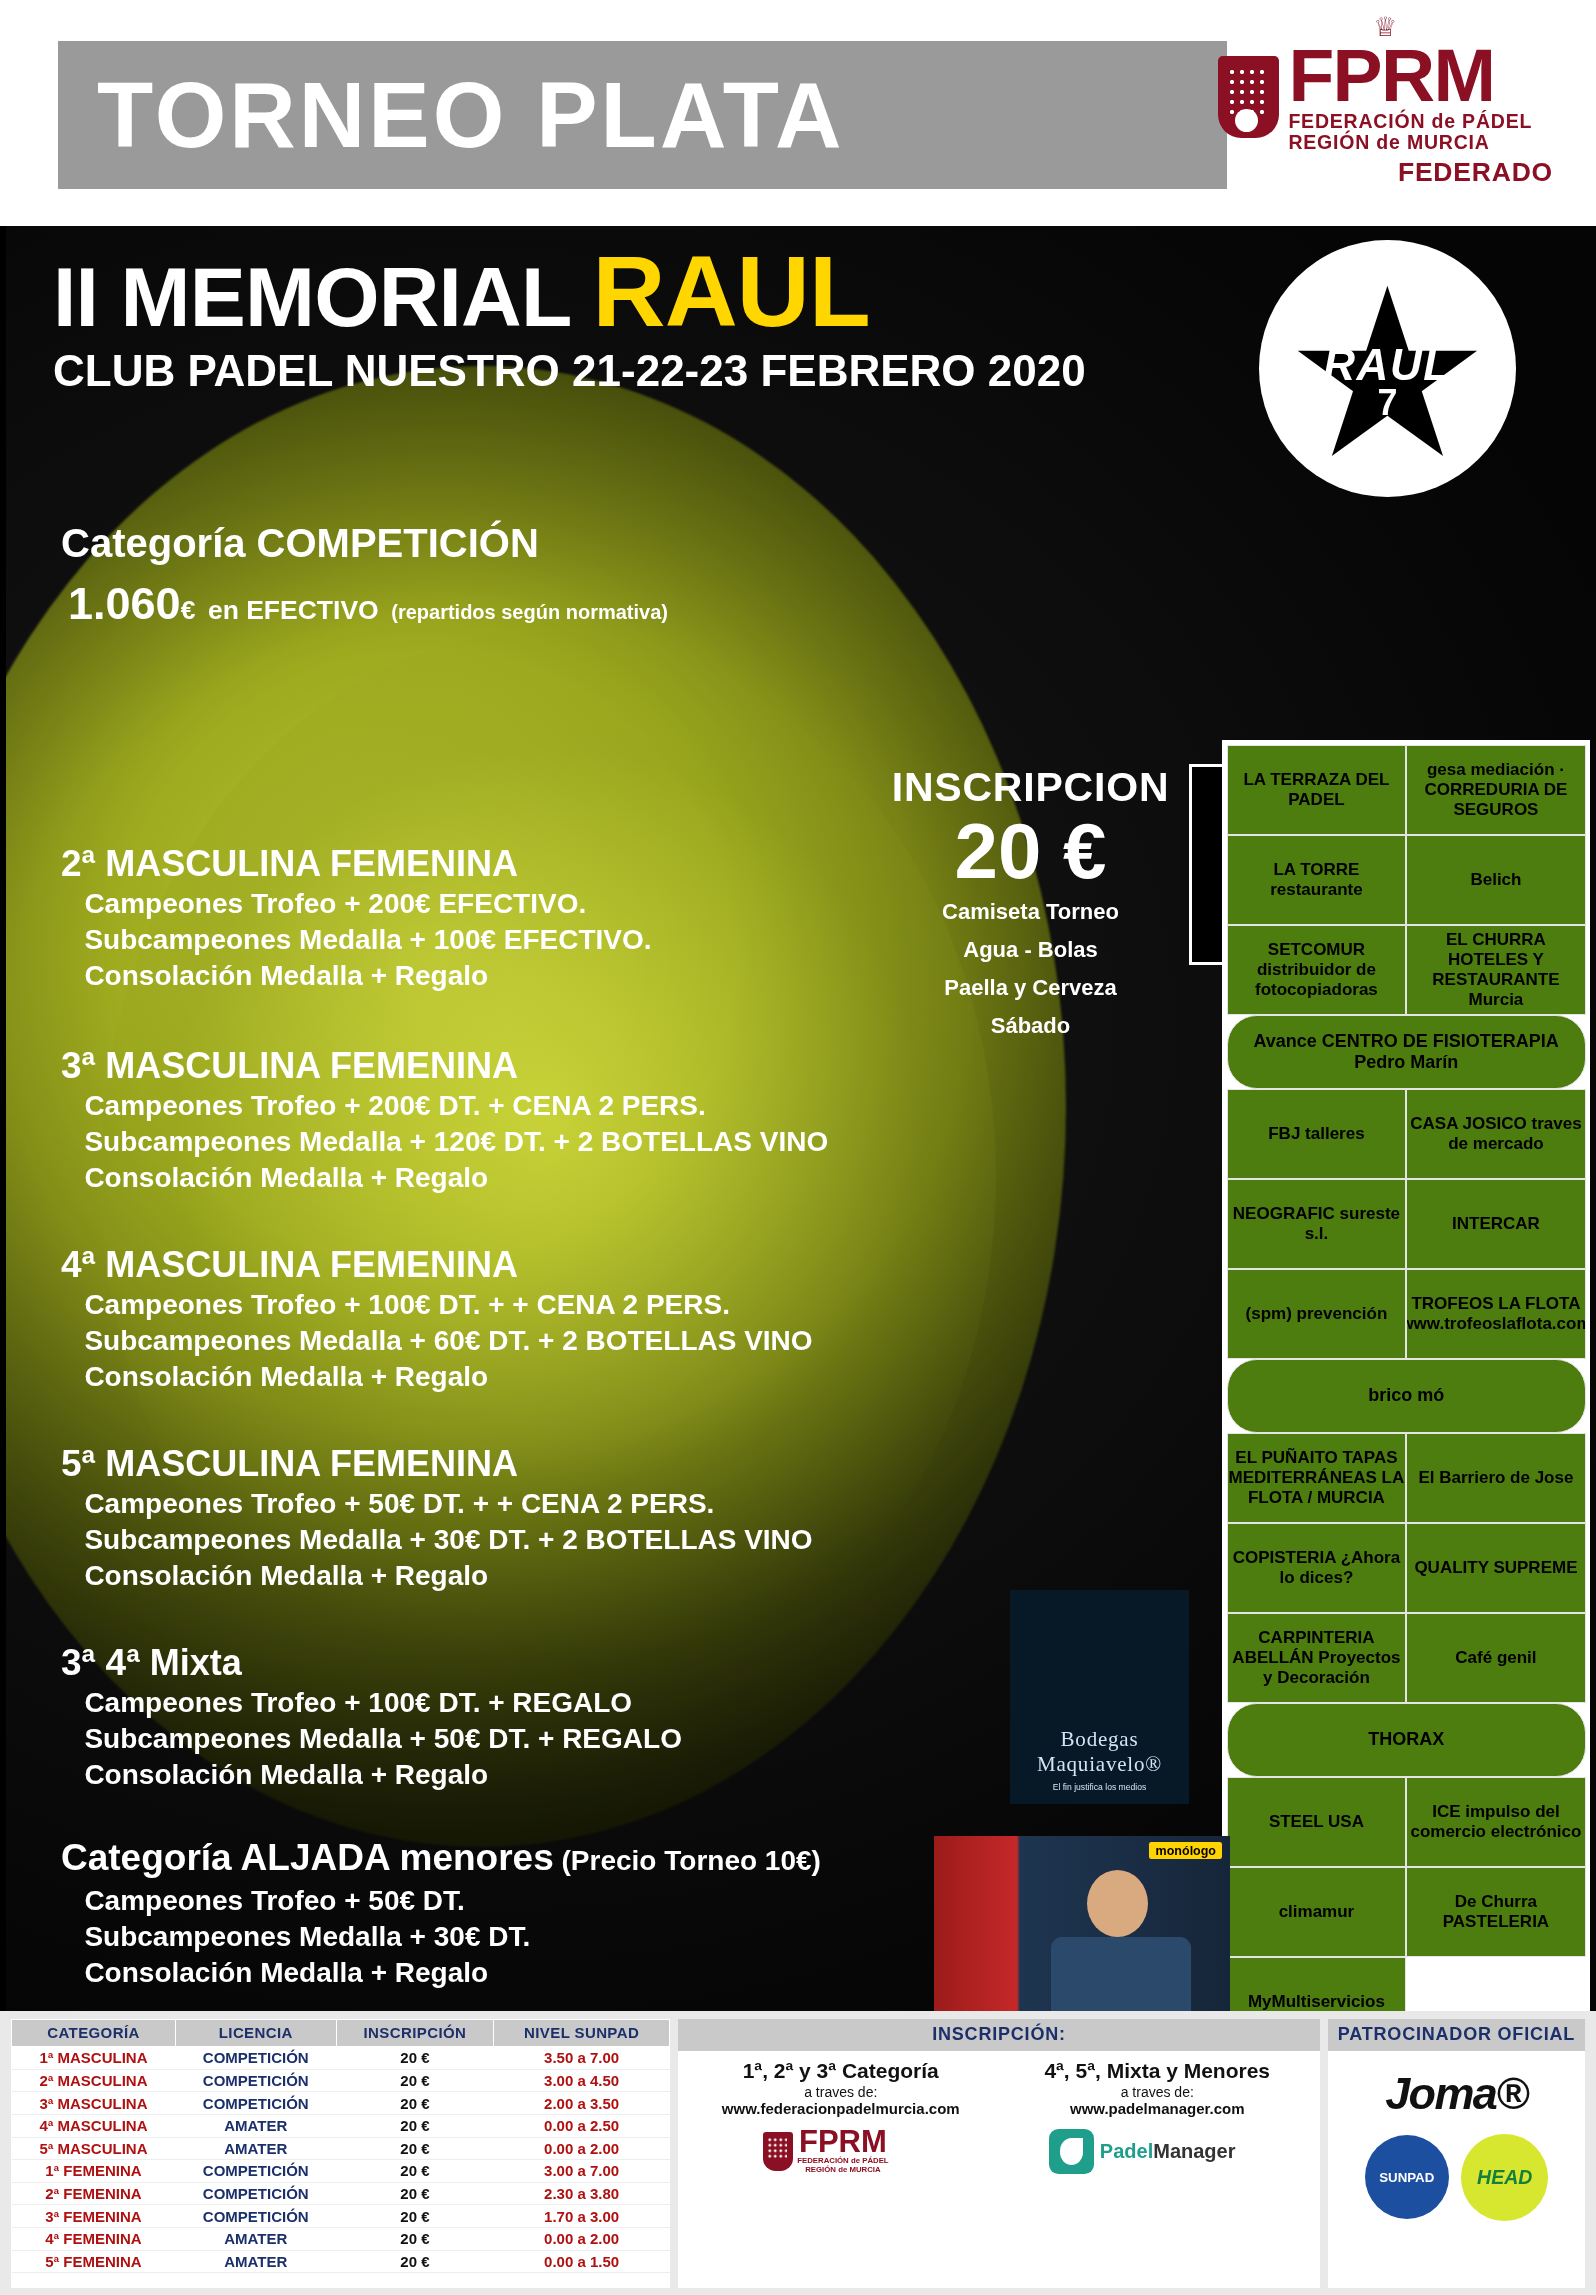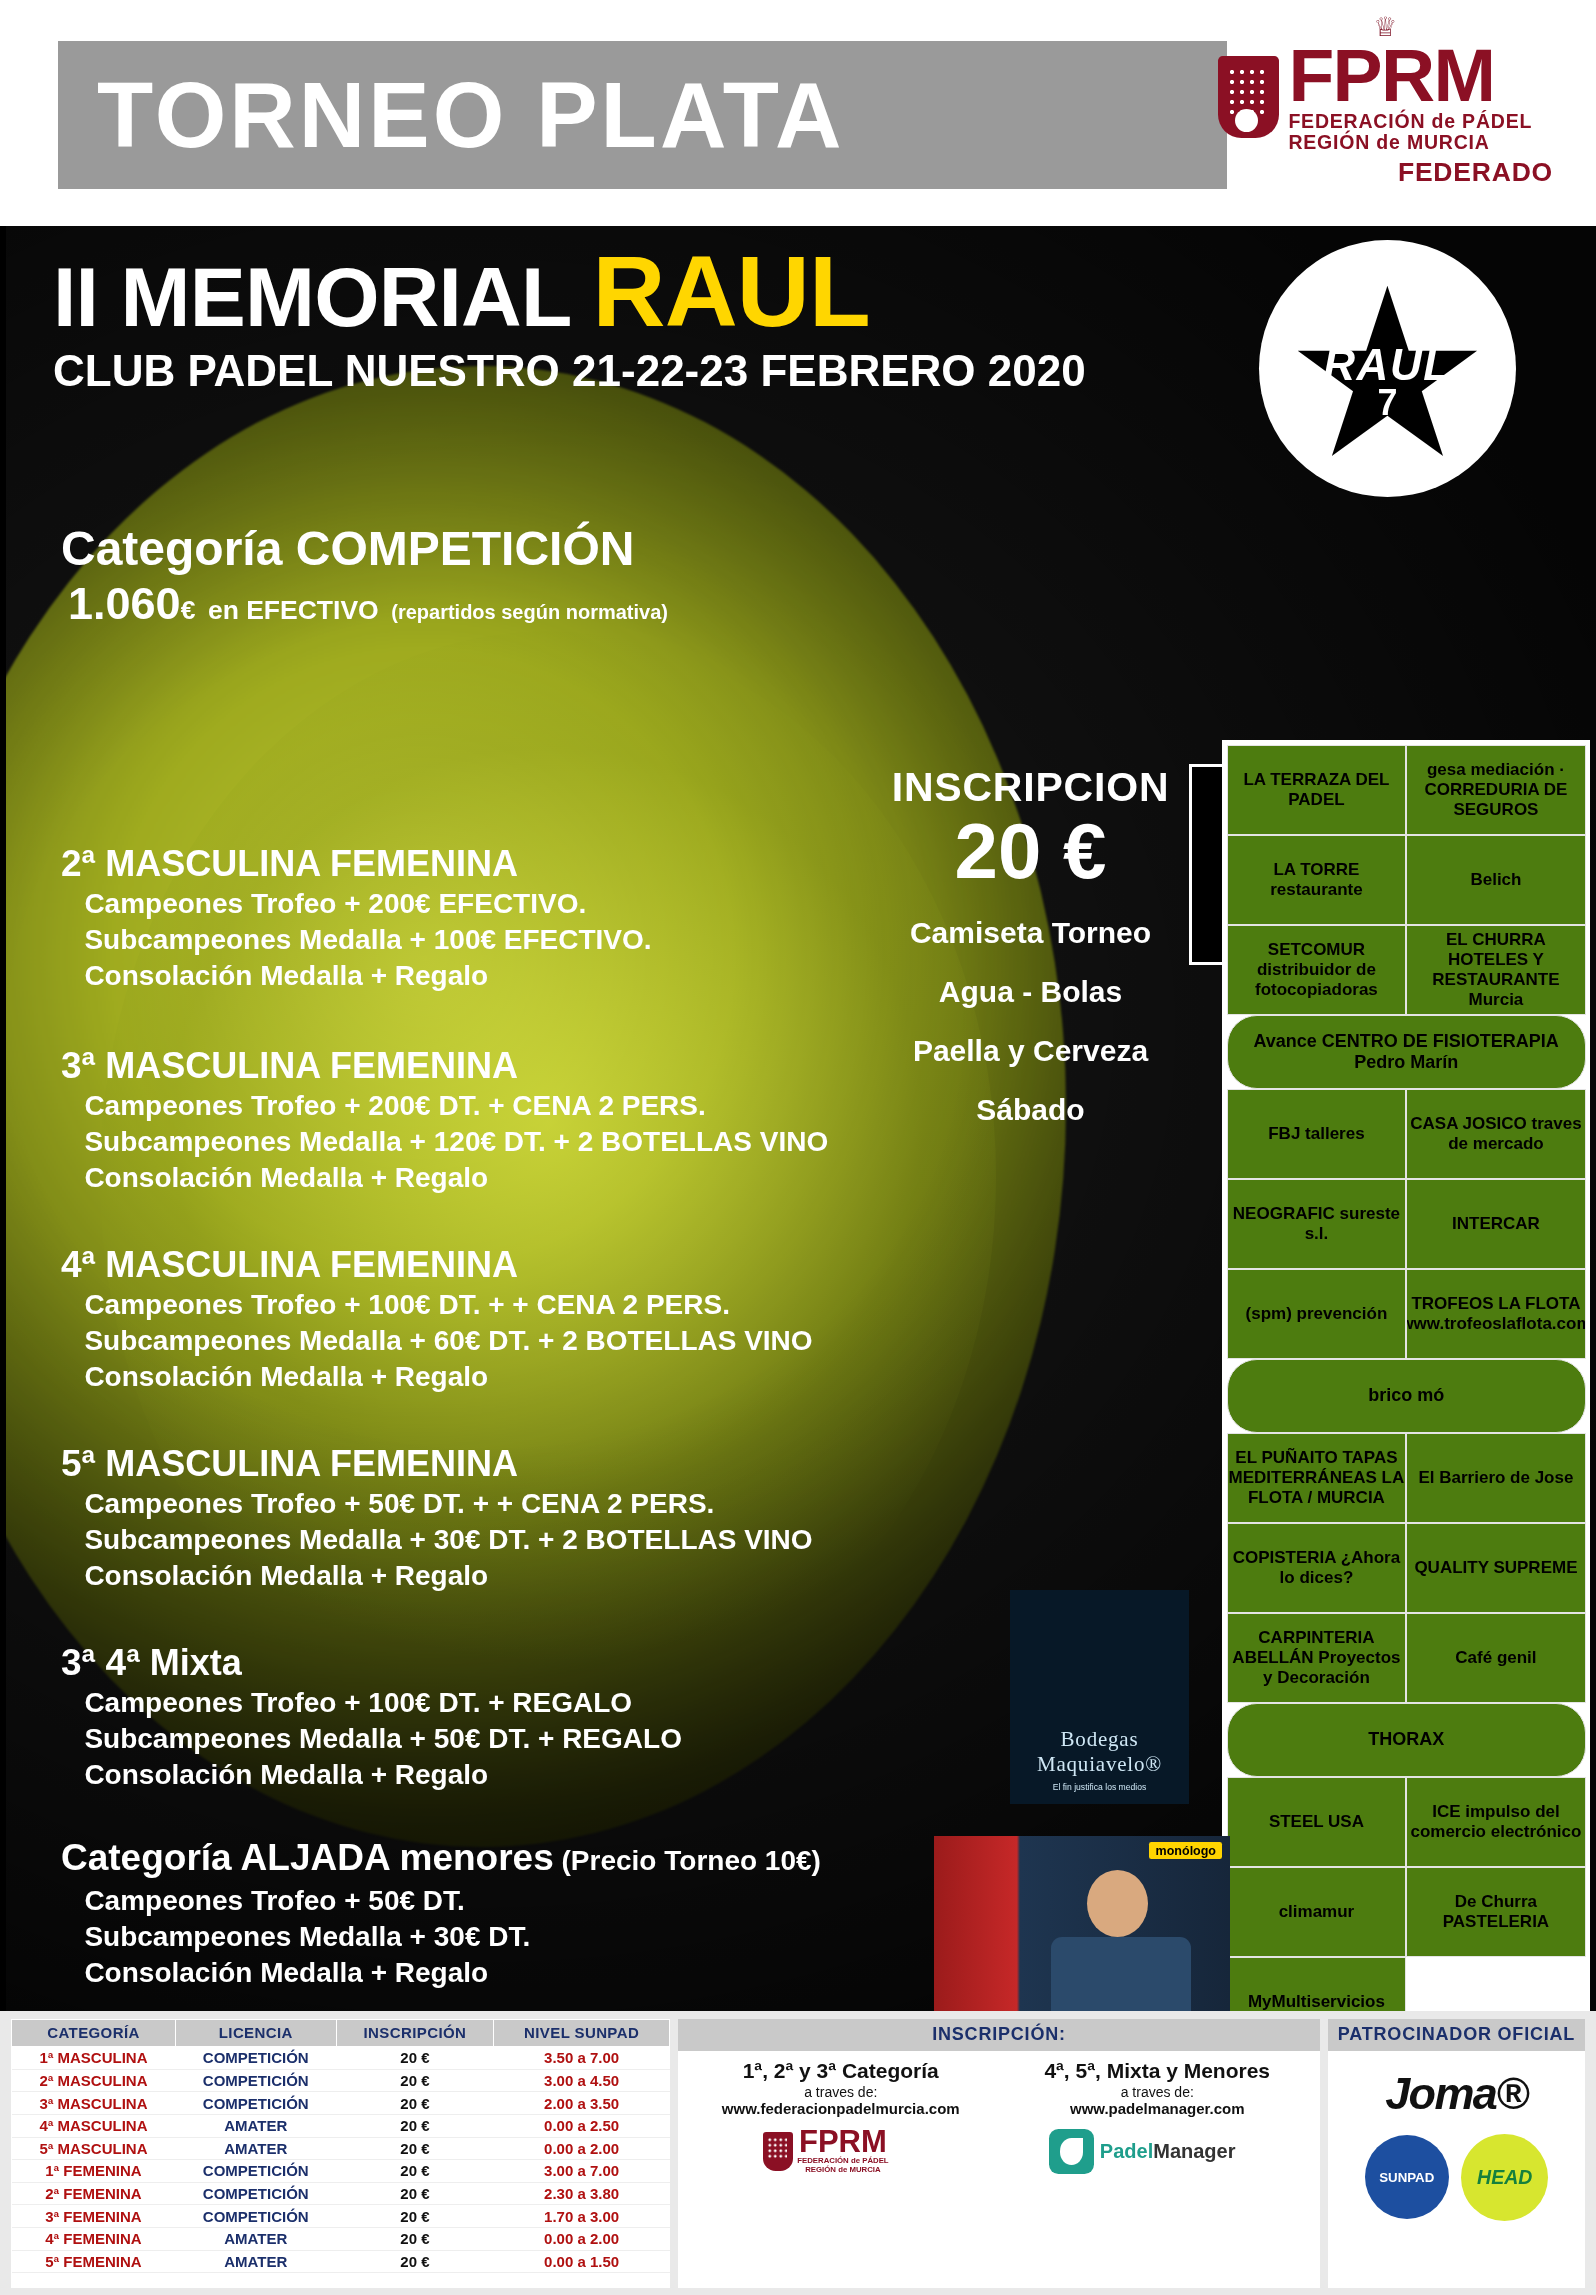--- a/index.html
+++ b/index.html
@@ -33,34 +33,34 @@
   .hdr{position:absolute;left:47px;top:23.4px;color:#fff;}
   .hdr .l1{font-size:84px;font-weight:bold;letter-spacing:-0.8px;line-height:84px;}
   .hdr .l1 .raul{color:#ffd600;font-size:101px;}
   .hdr .l2{font-size:44px;font-weight:bold;margin-top:6.2px;letter-spacing:0px;}
 
   .raulstar{position:absolute;right:86px;top:14px;width:257px;height:257px;border-radius:50%;background:#fff;}
   .raulstar .star{position:absolute;left:50%;top:52%;transform:translate(-50%,-50%);font-size:234px;color:#000;line-height:234px;}
   .raulstar .txt{position:absolute;left:0;top:100px;width:257px;text-align:center;color:#fff;font-size:44px;font-weight:bold;font-style:italic;letter-spacing:1.6px;}
   .raulstar .seven{position:absolute;left:0;top:142px;width:257px;text-align:center;color:#fff;font-size:36px;font-weight:bold;}
 
-  .cat-title{position:absolute;left:55px;top:295px;color:#fff;font-size:48px;font-weight:bold;}
+  .cat-title{position:absolute;left:55px;top:295px;color:#fff;font-size:40px;font-weight:bold;}
   .cat-money{position:absolute;left:62px;top:352px;color:#fff;font-size:45px;font-weight:bold;}
   .cat-money .small{font-size:26.5px;font-weight:bold;}
   .cat-money .tiny{font-size:20px;font-weight:bold;}
 
   .block{position:absolute;left:55px;color:#fff;}
   .block .bt{font-size:36px;font-weight:bold;line-height:44px;}
   .block .bt b{font-size:37px;}
   .block .ln{font-size:28px;font-weight:bold;line-height:36px;margin-left:23.4px;}
 
   .insc{position:absolute;left:861px;top:538px;width:327px;text-align:center;color:#fff;}
   .insc .t{font-size:41px;font-weight:bold;letter-spacing:0.8px;}
   .insc .p{font-size:78px;font-weight:bold;line-height:81px;}
-  .insc .d{font-size:30px;font-weight:bold;line-height:36px;margin-top:23px;}
+  .insc .d{font-size:22px;font-weight:bold;line-height:36px;margin-top:2px;}
 
   
   .sponsors{position:absolute;left:1216px;top:514px;width:359px;background:#fff;padding:4.7px;}
   .sp-grid{display:flex;flex-wrap:wrap;}
   .sp{box-sizing:border-box;border:0.8px solid #e4e4e4;display:flex;align-items:center;justify-content:center;
       text-align:center;font-weight:bold;overflow:hidden;background:#4d7c0f;}
   .sp.half{width:50%;height:90px;font-size:17px;}
   .sp.full{width:100%;height:74px;font-size:18px;border-radius:30px;}
 
   .clubpadel{position:absolute;left:1183px;top:538px;width:257px;height:195px;background:#000;border:3.1px solid #fff;

